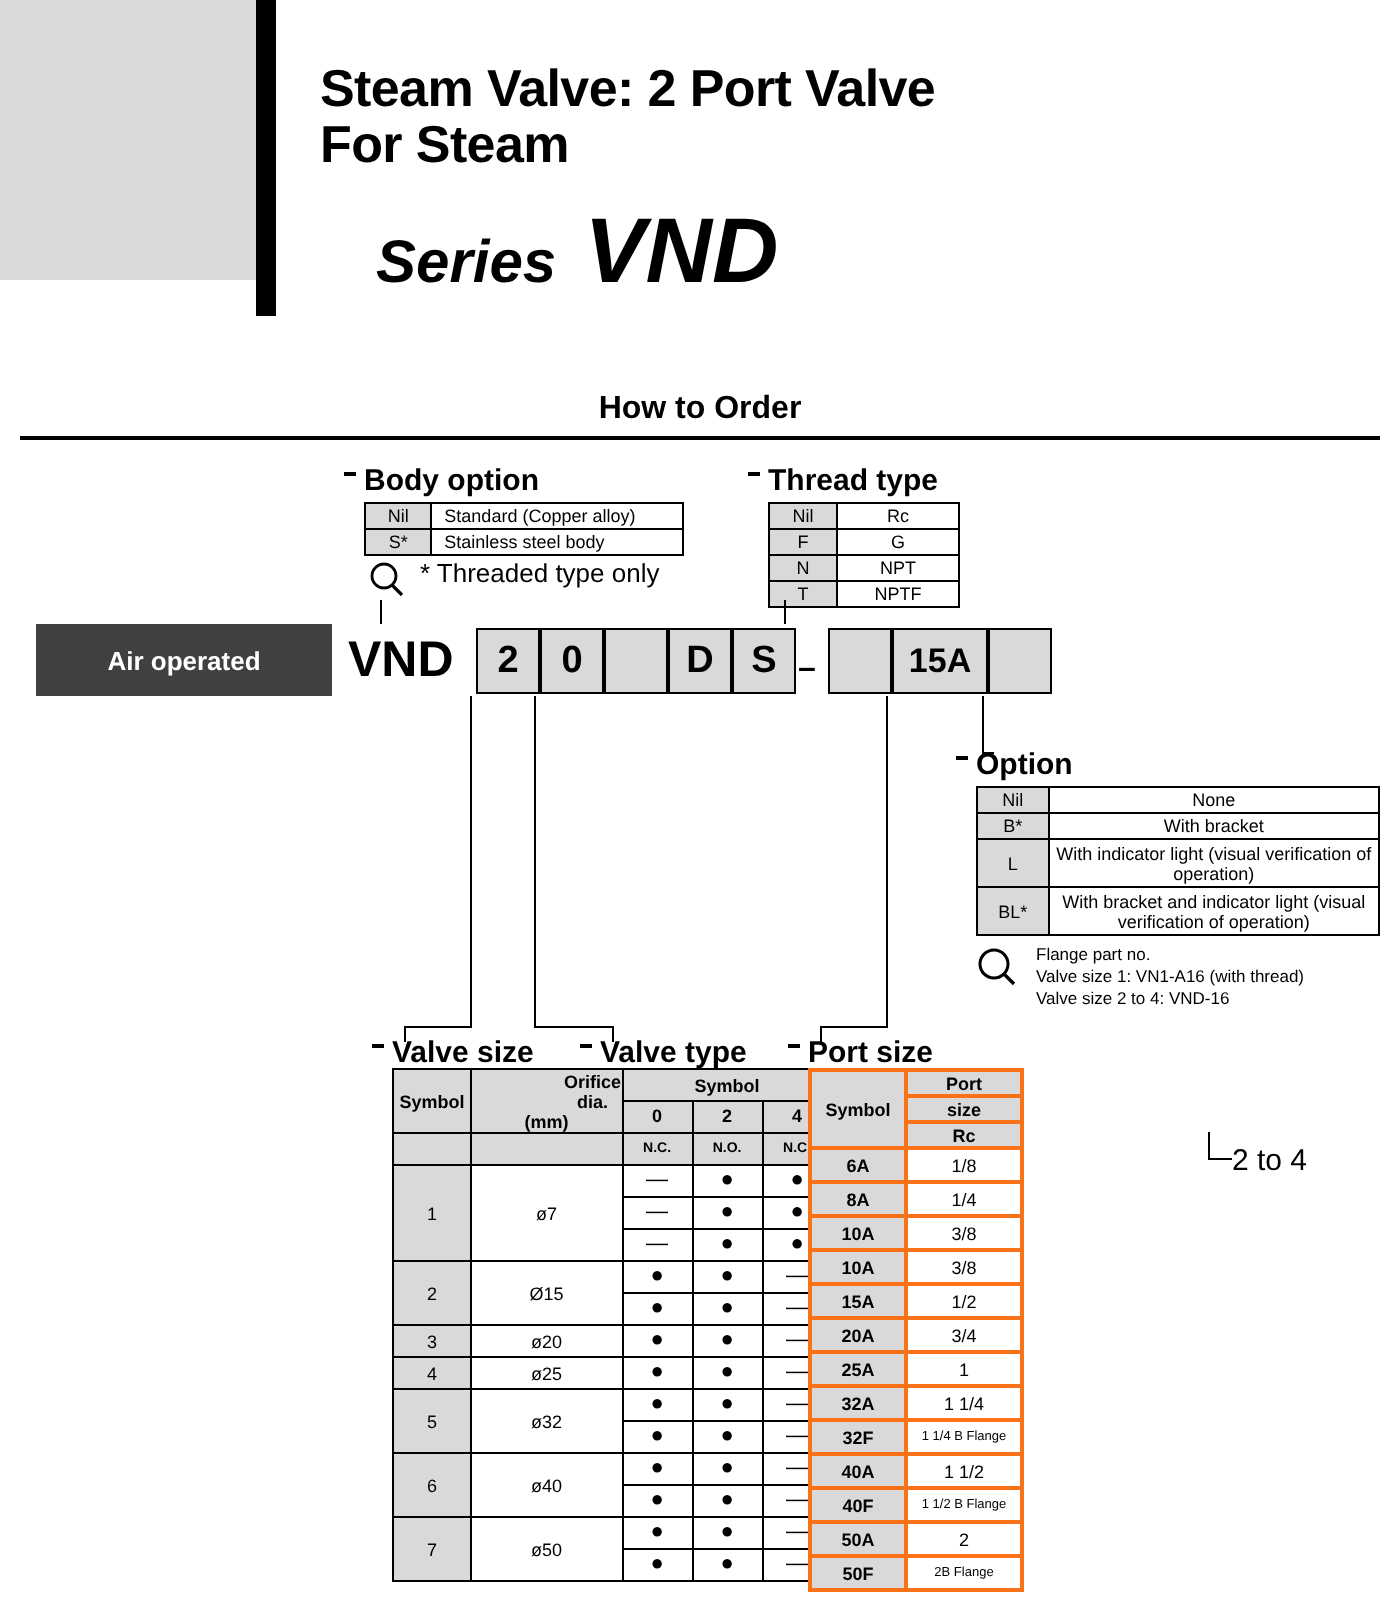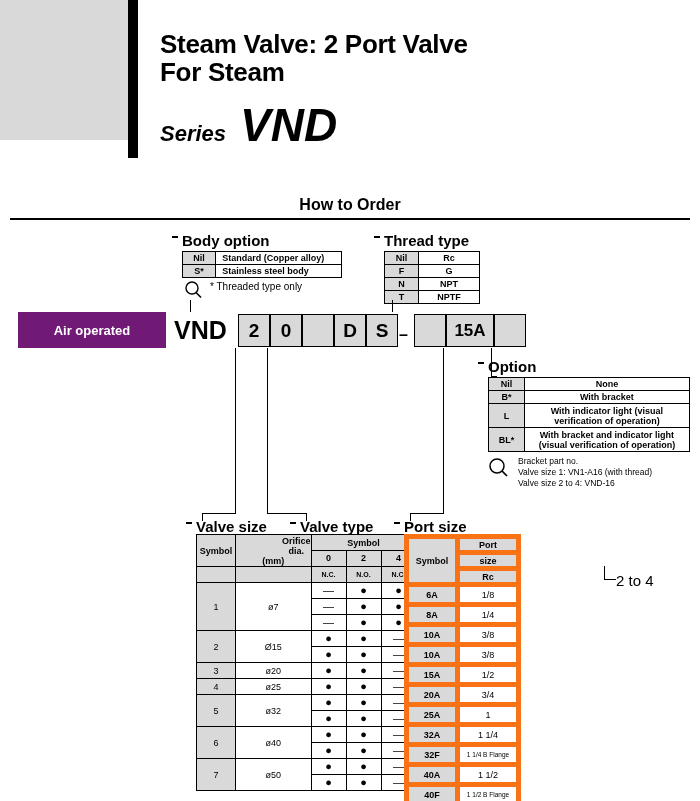--- a/index.html
+++ b/index.html
@@ -15,66 +15,66 @@
   .hdr-grey{position:absolute;left:0;top:0;width:128px;height:140px;background:#d9d9d9;}
   .hdr-bar{position:absolute;left:128px;top:0;width:10px;height:158px;background:#000;}
   .hdr-title{
     position:absolute;left:160px;top:30px;width:520px;
     font-size:26px;font-weight:bold;line-height:28px;letter-spacing:-0.3px;
   }
   .hdr-series{
     position:absolute;left:160px;top:98px;
     font-style:italic;font-weight:bold;font-size:40px;letter-spacing:0px;
   }
-  .hdr-series .sm{font-size:22px;}
+  .hdr-series .sm{font-size:30px;margin-left:28px;}
   .hdr-series .big{font-size:46px;margin-left:14px;}
 
   
   .hto-wrap{position:absolute;left:10px;top:196px;width:680px;}
   .hto-title{text-align:center;font-weight:bold;font-size:16px;}
   .hto-rule{margin-top:4px;border-bottom:2px solid #000;width:680px;}
 
   
   table.t{border-collapse:collapse;font-size:9px;}
-  table.t td,table.t th{border:1px solid #000;padding:0 3px;height:12px;text-align:center;font-weight:bold;}
+  table.t td,table.t th{border:1px solid #000;padding:0 3px;height:12px;text-align:center;font-weight:normal;}
   .gr{background:#d9d9d9;font-weight:bold;}
 
   
   .body-opt{position:absolute;left:182px;top:232px;width:160px;}
   .blk-label{font-weight:bold;font-size:15px;margin-bottom:2px;}
   .lbl-with-bar{position:relative;}
   .lbl-with-bar:before{content:"";position:absolute;left:-10px;top:4px;width:6px;height:2px;background:#000;}
 
   .body-tbl td:first-child{width:28px;}
   .body-tbl td:nth-child(2){width:125px;text-align:left;padding-left:6px;}
 
-  .note-magnify{position:relative;margin-top:3px;padding-left:28px;font-size:10px;line-height:11px;}
+  .note-magnify{position:relative;margin-top:3px;padding-left:28px;font-size:13px;line-height:11px;}
   .mag{position:absolute;left:2px;top:0px;}
 
   
   .thread{position:absolute;left:384px;top:232px;width:96px;}
   .thread-tbl td:first-child{width:28px;}
   .thread-tbl td:nth-child(2){width:56px;}
 
   
   .code-row{position:absolute;left:18px;top:312px;height:36px;}
   .airop{
-    position:absolute;left:0;top:0;width:148px;height:36px;background:#701a75;color:#fff;
+    position:absolute;left:0;top:0;width:148px;height:36px;background:#404040;color:#fff;
     font-weight:bold;font-size:13px;display:flex;align-items:center;justify-content:center;
   }
   .vnd{position:absolute;left:156px;top:4px;font-weight:bold;font-size:25px;letter-spacing:0px;}
   .cbox{
     position:absolute;top:2px;width:30px;height:31px;border:1px solid #000;background:#d9d9d9;
     display:flex;align-items:center;justify-content:center;font-weight:bold;font-size:19px;
   }
   .cdash{position:absolute;top:14px;font-weight:bold;font-size:16px;}
   .cbox.wide{width:46px;font-size:17px;}
 
   
-  .option{position:absolute;left:488px;top:358px;width:202px;}
+  .option{position:absolute;left:488px;top:374px;width:202px;}
   .opt-tbl{width:202px;}
   .opt-tbl td:first-child{width:30px;}
   .opt-tbl td:nth-child(2){width:168px;}
   .opt-note{position:relative;margin-top:4px;padding-left:30px;font-size:8.5px;line-height:11px;}
 
   
   .valve-size-lbl{position:absolute;left:196px;top:518px;}
   .valve-type-lbl{position:absolute;left:300px;top:518px;}
   .port-size-lbl{position:absolute;left:404px;top:518px;}
 
@@ -85,21 +85,21 @@
   .big-tbl .hdrcell{background:#d9d9d9;font-weight:bold;}
   .col-sym{width:38px;}
   .col-ori{width:62px;}
   .col-t{width:34px;}
   .dot{font-size:11px;line-height:11px;}
   .dash{font-size:11px;line-height:11px;}
 
   
   .port-tbl{position:absolute;left:404px;top:534px;}
   .port-tbl table{border-collapse:collapse;font-size:9px;}
-  .port-tbl td{border:5px solid #f97316;text-align:center;height:15px;padding:0 2px;}
+  .port-tbl td{border:2px solid #f97316;text-align:center;height:15px;padding:0 2px;}
   .port-tbl .hdrcell{background:#d9d9d9;font-weight:bold;}
   .pc1{width:42px;font-weight:bold;}
   .pc2{width:52px;}
   .tiny{font-size:6.5px;}
 
   
   .ln{position:absolute;background:#000;}
   .vl{width:1px;}
   .hl{height:1px;}
   .note-2to4{position:absolute;left:616px;top:572px;font-size:15px;}
@@ -217,21 +217,21 @@
     </tr>
   </tbody>
     </table>
   <div class="opt-note">
     <span class="mag" style="left:0;top:2px;">
       <svg width="24" height="20" viewBox="0 0 24 20">
           <circle cx="9" cy="8" r="7" fill="none" stroke="#000" stroke-width="1.5"></circle>
           <line x1="14" y1="13" x2="19" y2="18" stroke="#000" stroke-width="1.7"></line>
         </svg>
     </span>
-    <div>Bracket part no.</div>
+    <div>Flange part no.</div>
     <div>Valve size 1: VN1-A16 (with thread)</div>
     <div>Valve size 2 to 4: VND-16</div>
   </div>
 </div>
 
 <div class="ln vl" style="left:235px;top:348px;height:165px;"></div>
 <div class="ln hl" style="left:202px;top:513px;width:34px;"></div>
 <div class="ln vl" style="left:202px;top:513px;height:8px;"></div>
 
 <div class="ln vl" style="left:267px;top:348px;height:165px;"></div>

